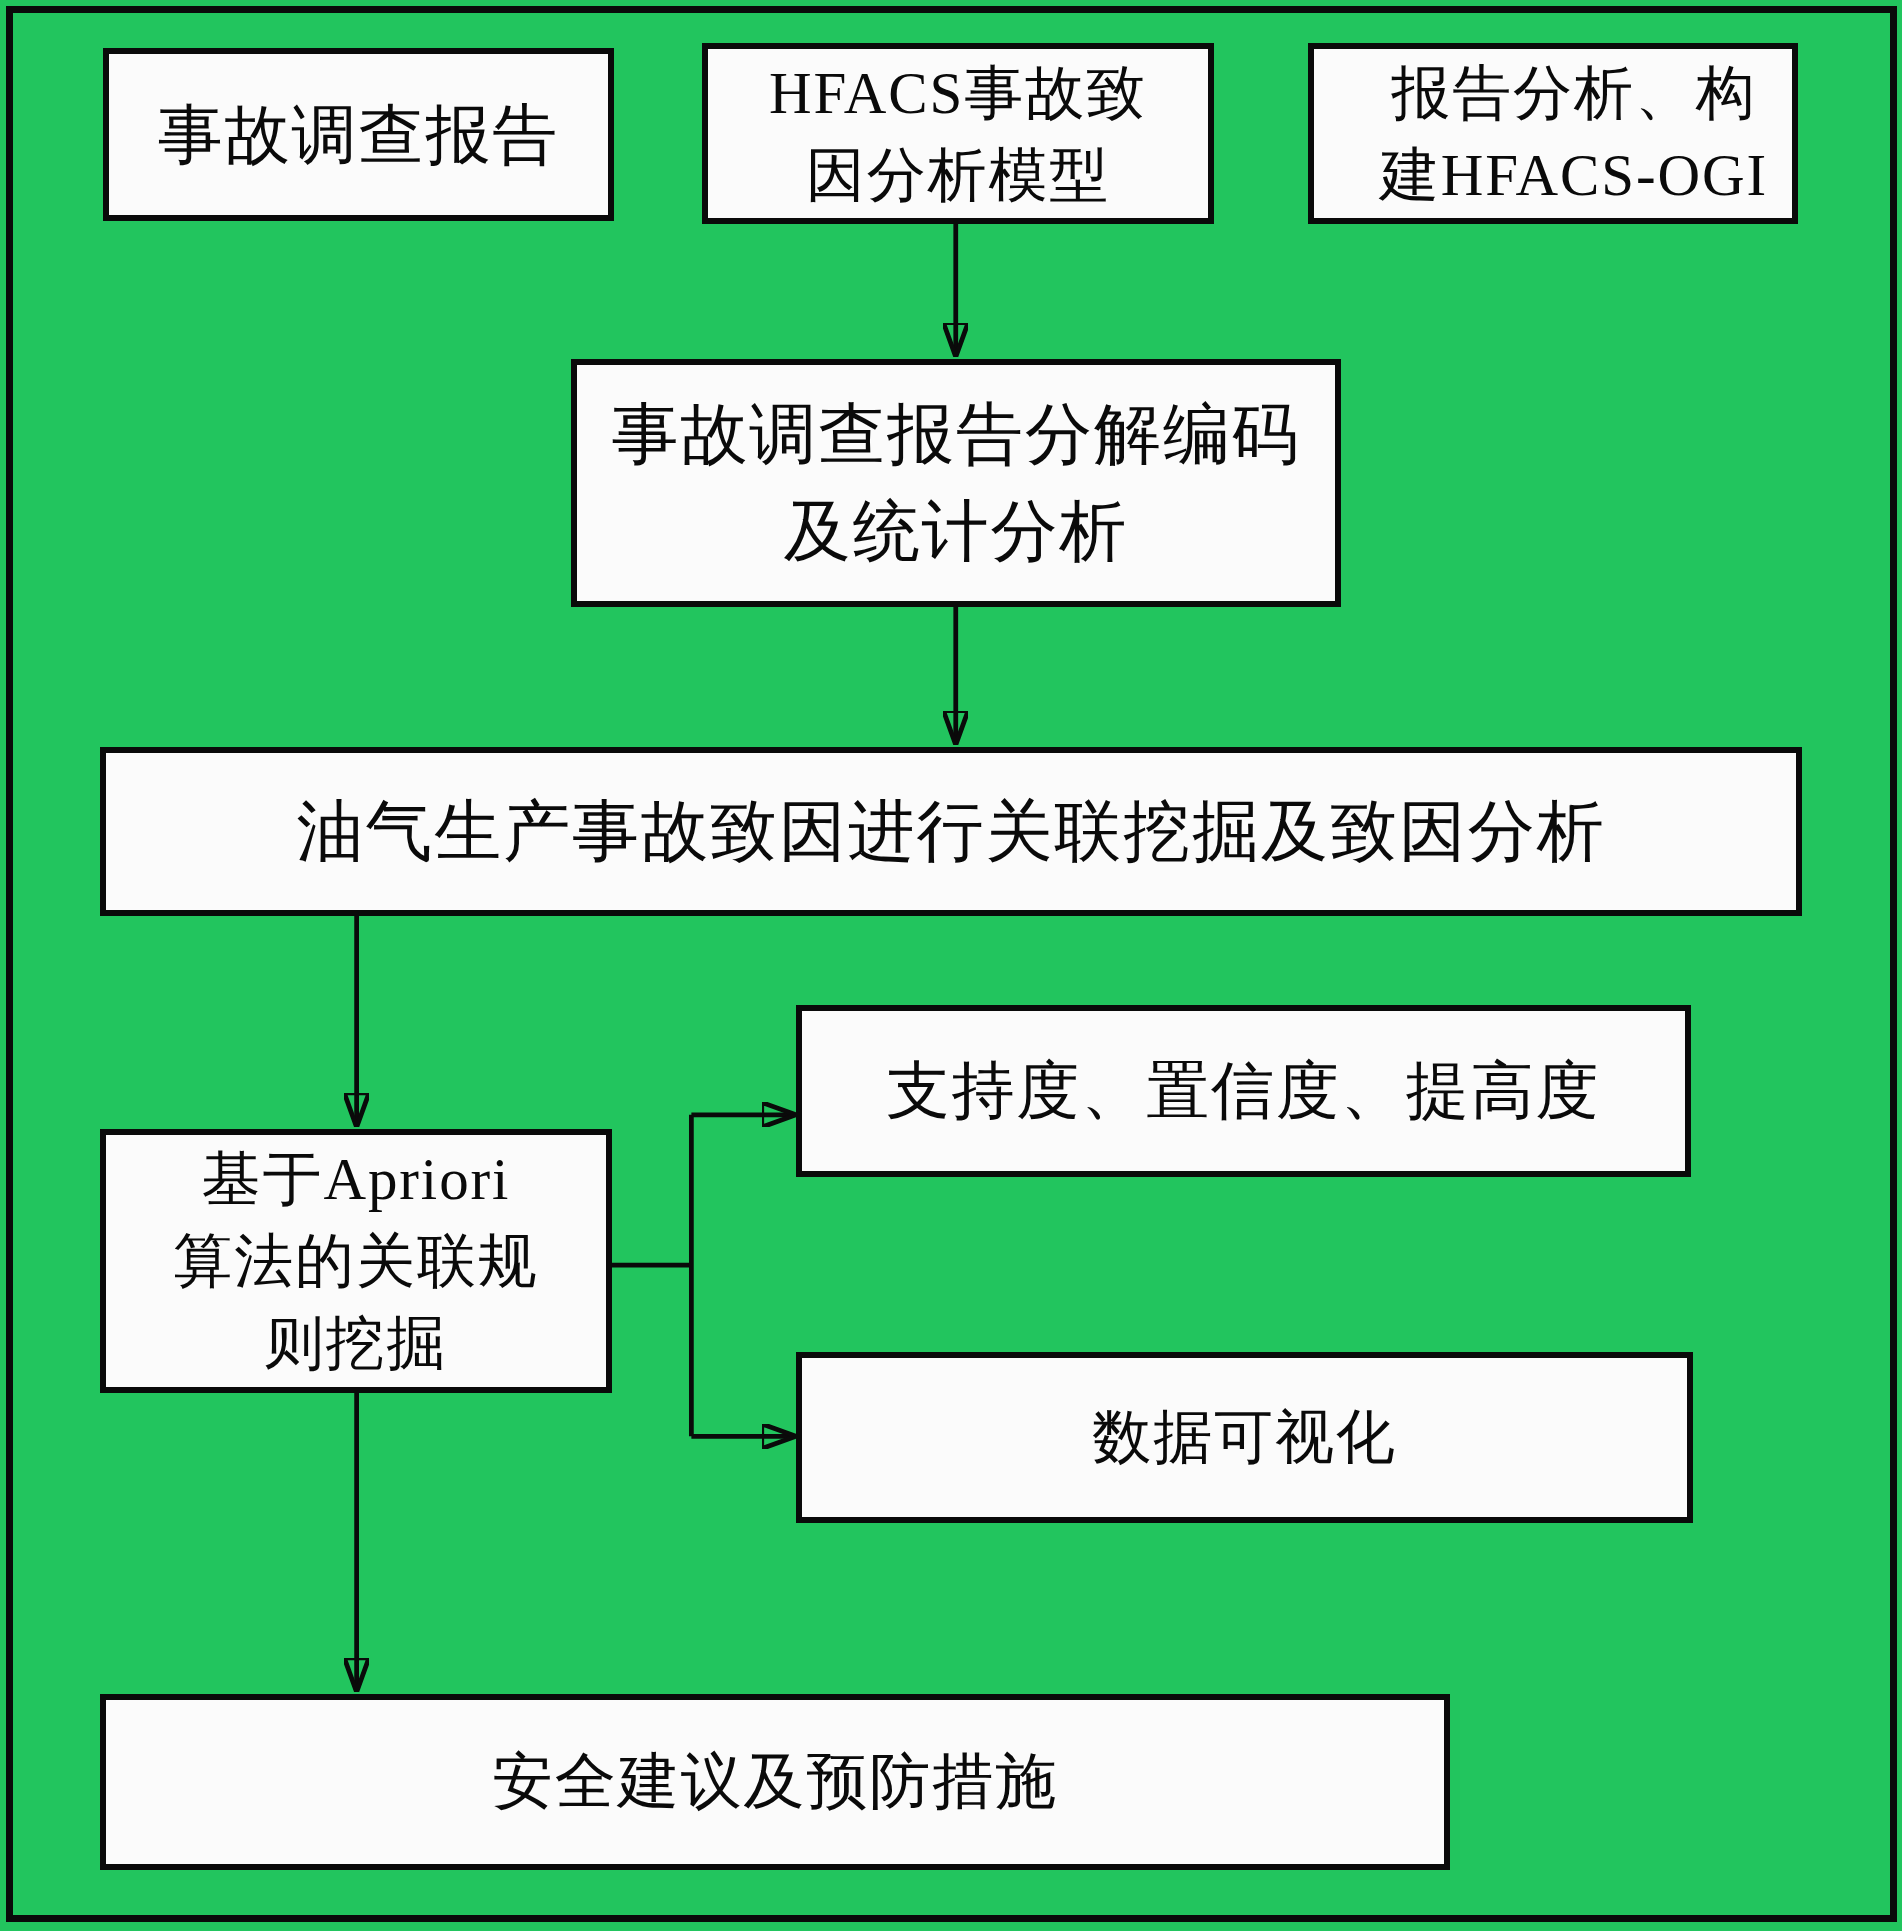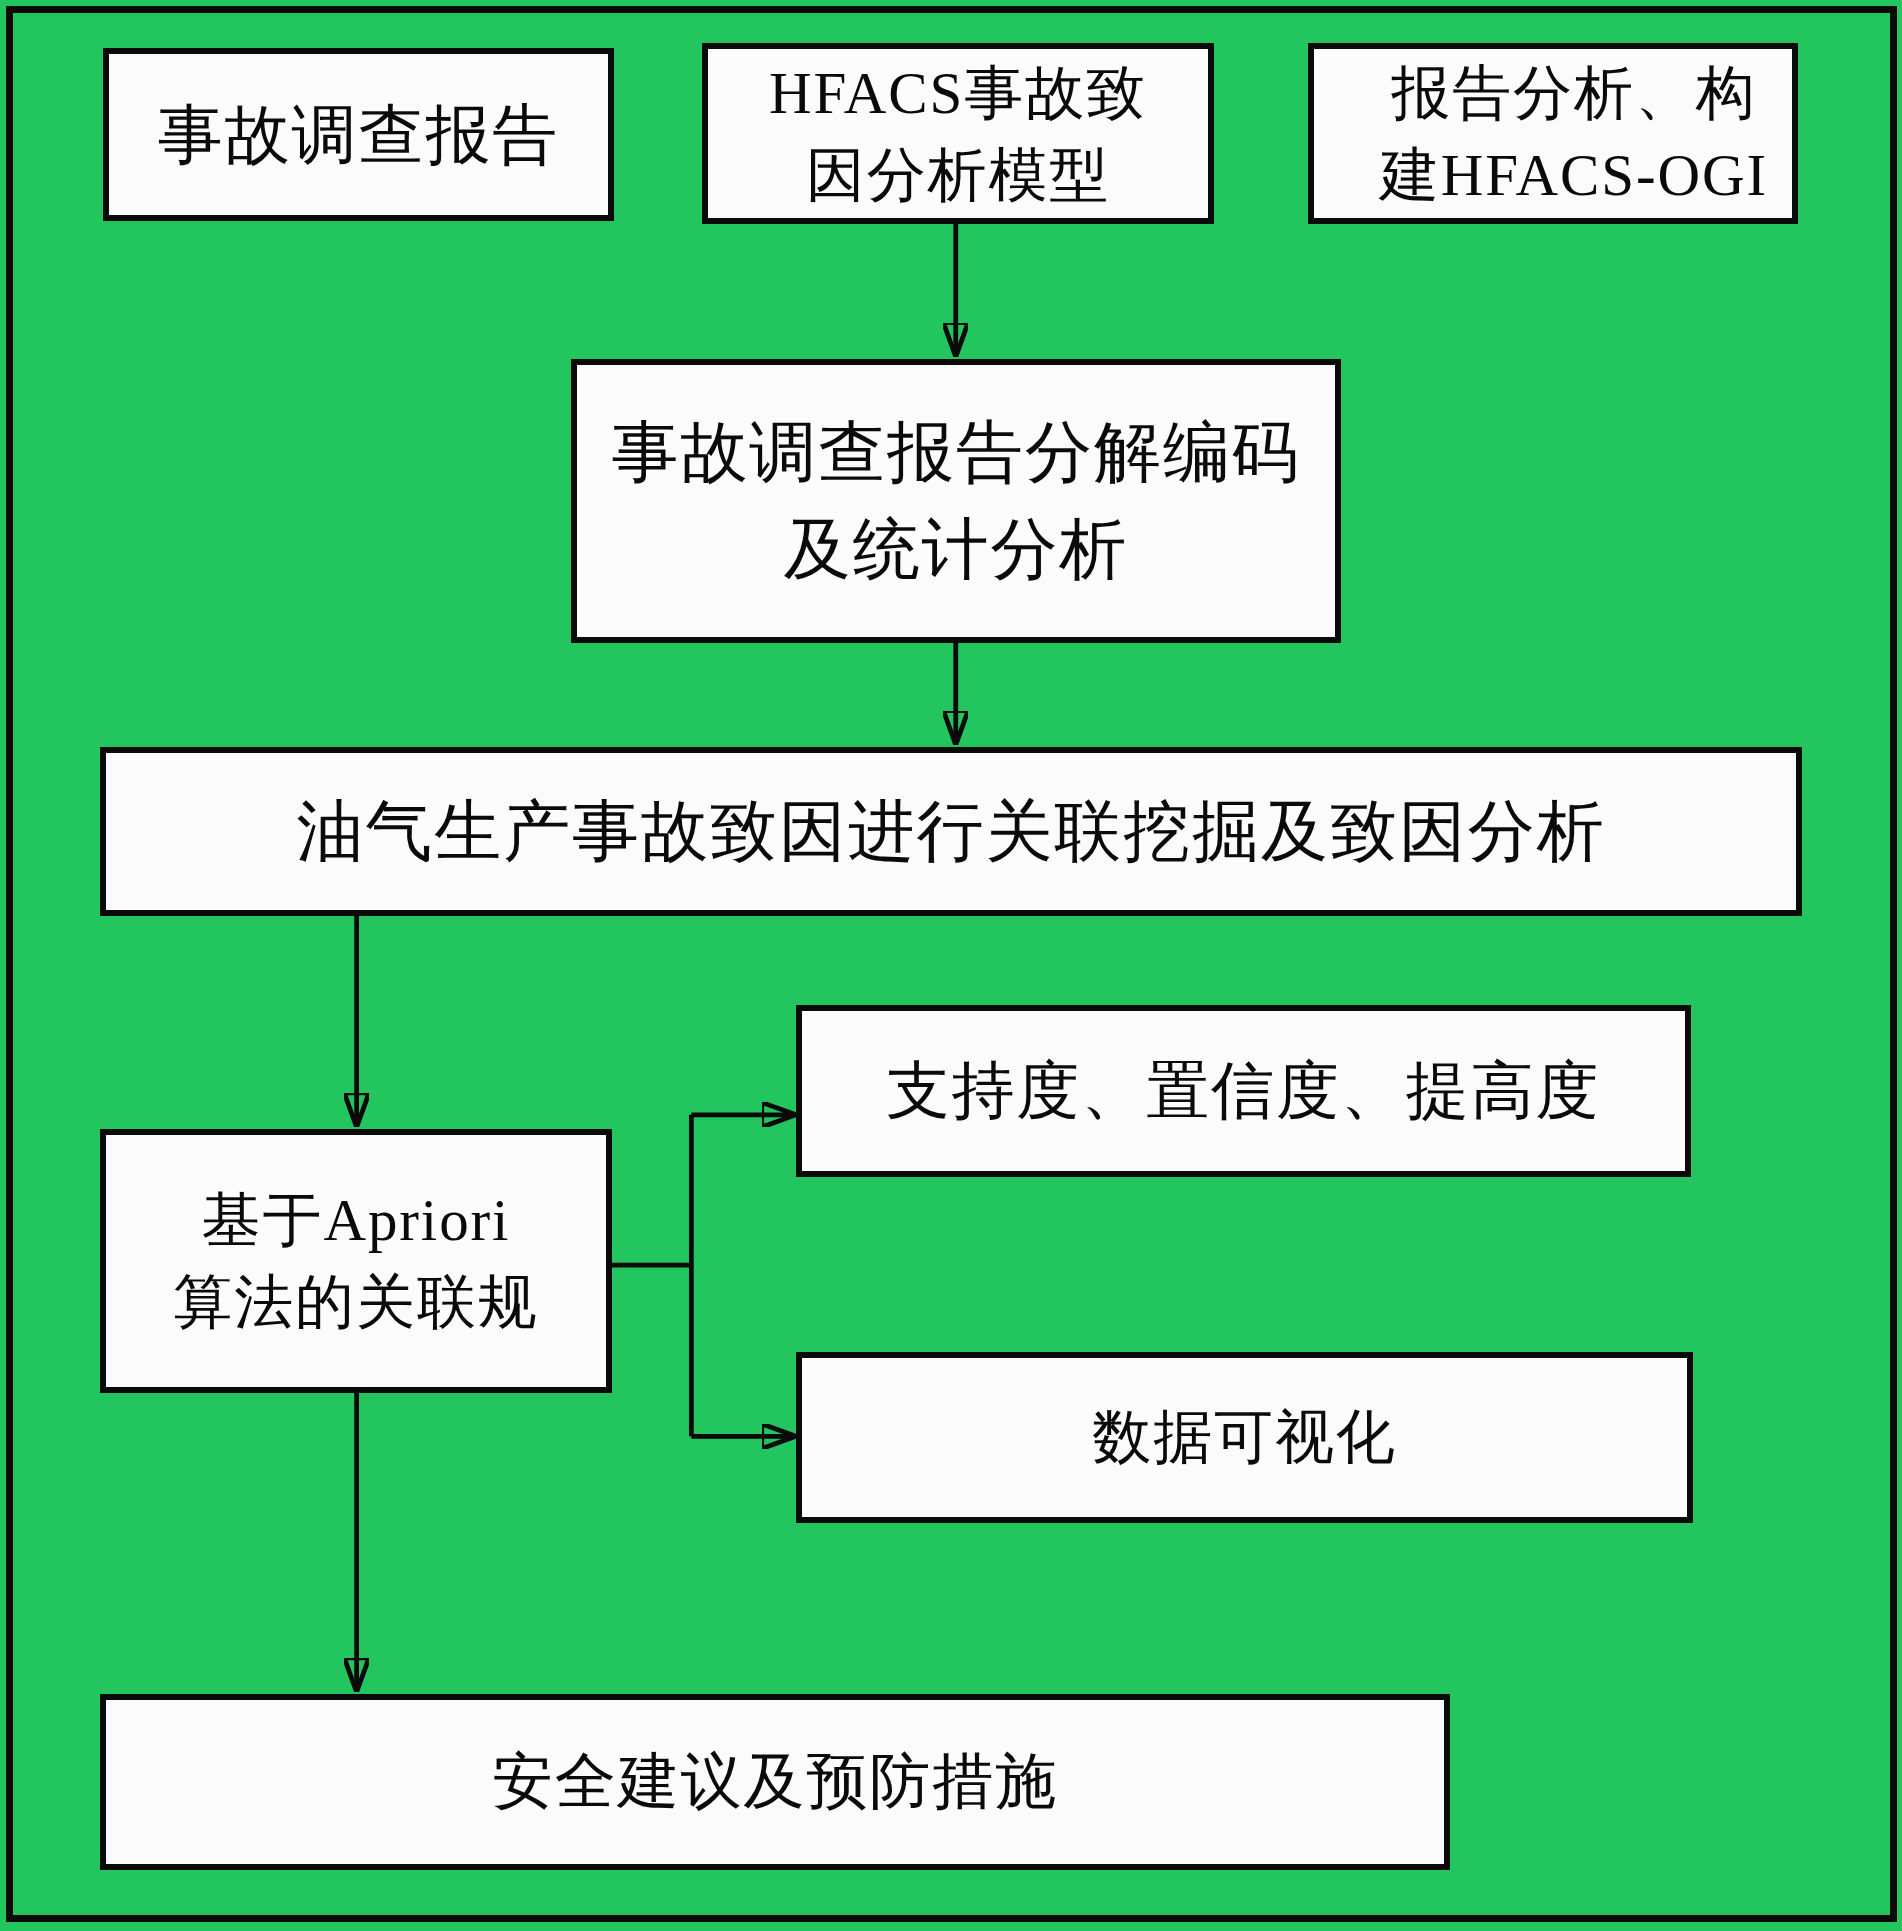--- a/index.html
+++ b/index.html
@@ -81,32 +81,33 @@
   <div class="node" style="left:702px;top:43px;width:512px;height:181px;font-size:59px;line-height:82px;">
     <div class="tline">HFACS事故致</div>
     <div class="tline">因分析模型</div>
   </div>
 
   <div class="node" style="left:1308px;top:43px;width:490px;height:181px;font-size:59px;line-height:82px;padding-left:42px;">
     <div class="tline">报告分析、构</div>
     <div class="tline">建HFACS-OGI</div>
   </div>
 
-  <div class="node" style="left:571px;top:359px;width:770px;height:284px;font-size:67px;line-height:97px;">
+  <div class="node" style="left:571px;top:359px;width:770px;height:248px;font-size:67px;line-height:97px;">
     <div class="tline">事故调查报告分解编码</div>
     <div class="tline">及统计分析</div>
   </div>
 
   <div class="node" style="left:100px;top:747px;width:1702px;height:169px;font-size:67px;">
     <div class="tline">油气生产事故致因进行关联挖掘及致因分析</div>
   </div>
 
   <div class="node" style="left:100px;top:1129px;width:512px;height:264px;font-size:59px;line-height:82px;">
     <div class="tline">基于Apriori</div>
     <div class="tline">算法的关联规</div>
+    <div class="tline">则挖掘</div>
   </div>
 
   <div class="node" style="left:796px;top:1005px;width:895px;height:172px;font-size:63px;">
     <div class="tline">支持度、置信度、提高度</div>
   </div>
 
   <div class="node" style="left:796px;top:1352px;width:897px;height:171px;font-size:59px;justify-content:center;">
     <div class="tline">数据可视化</div>
   </div>
 

